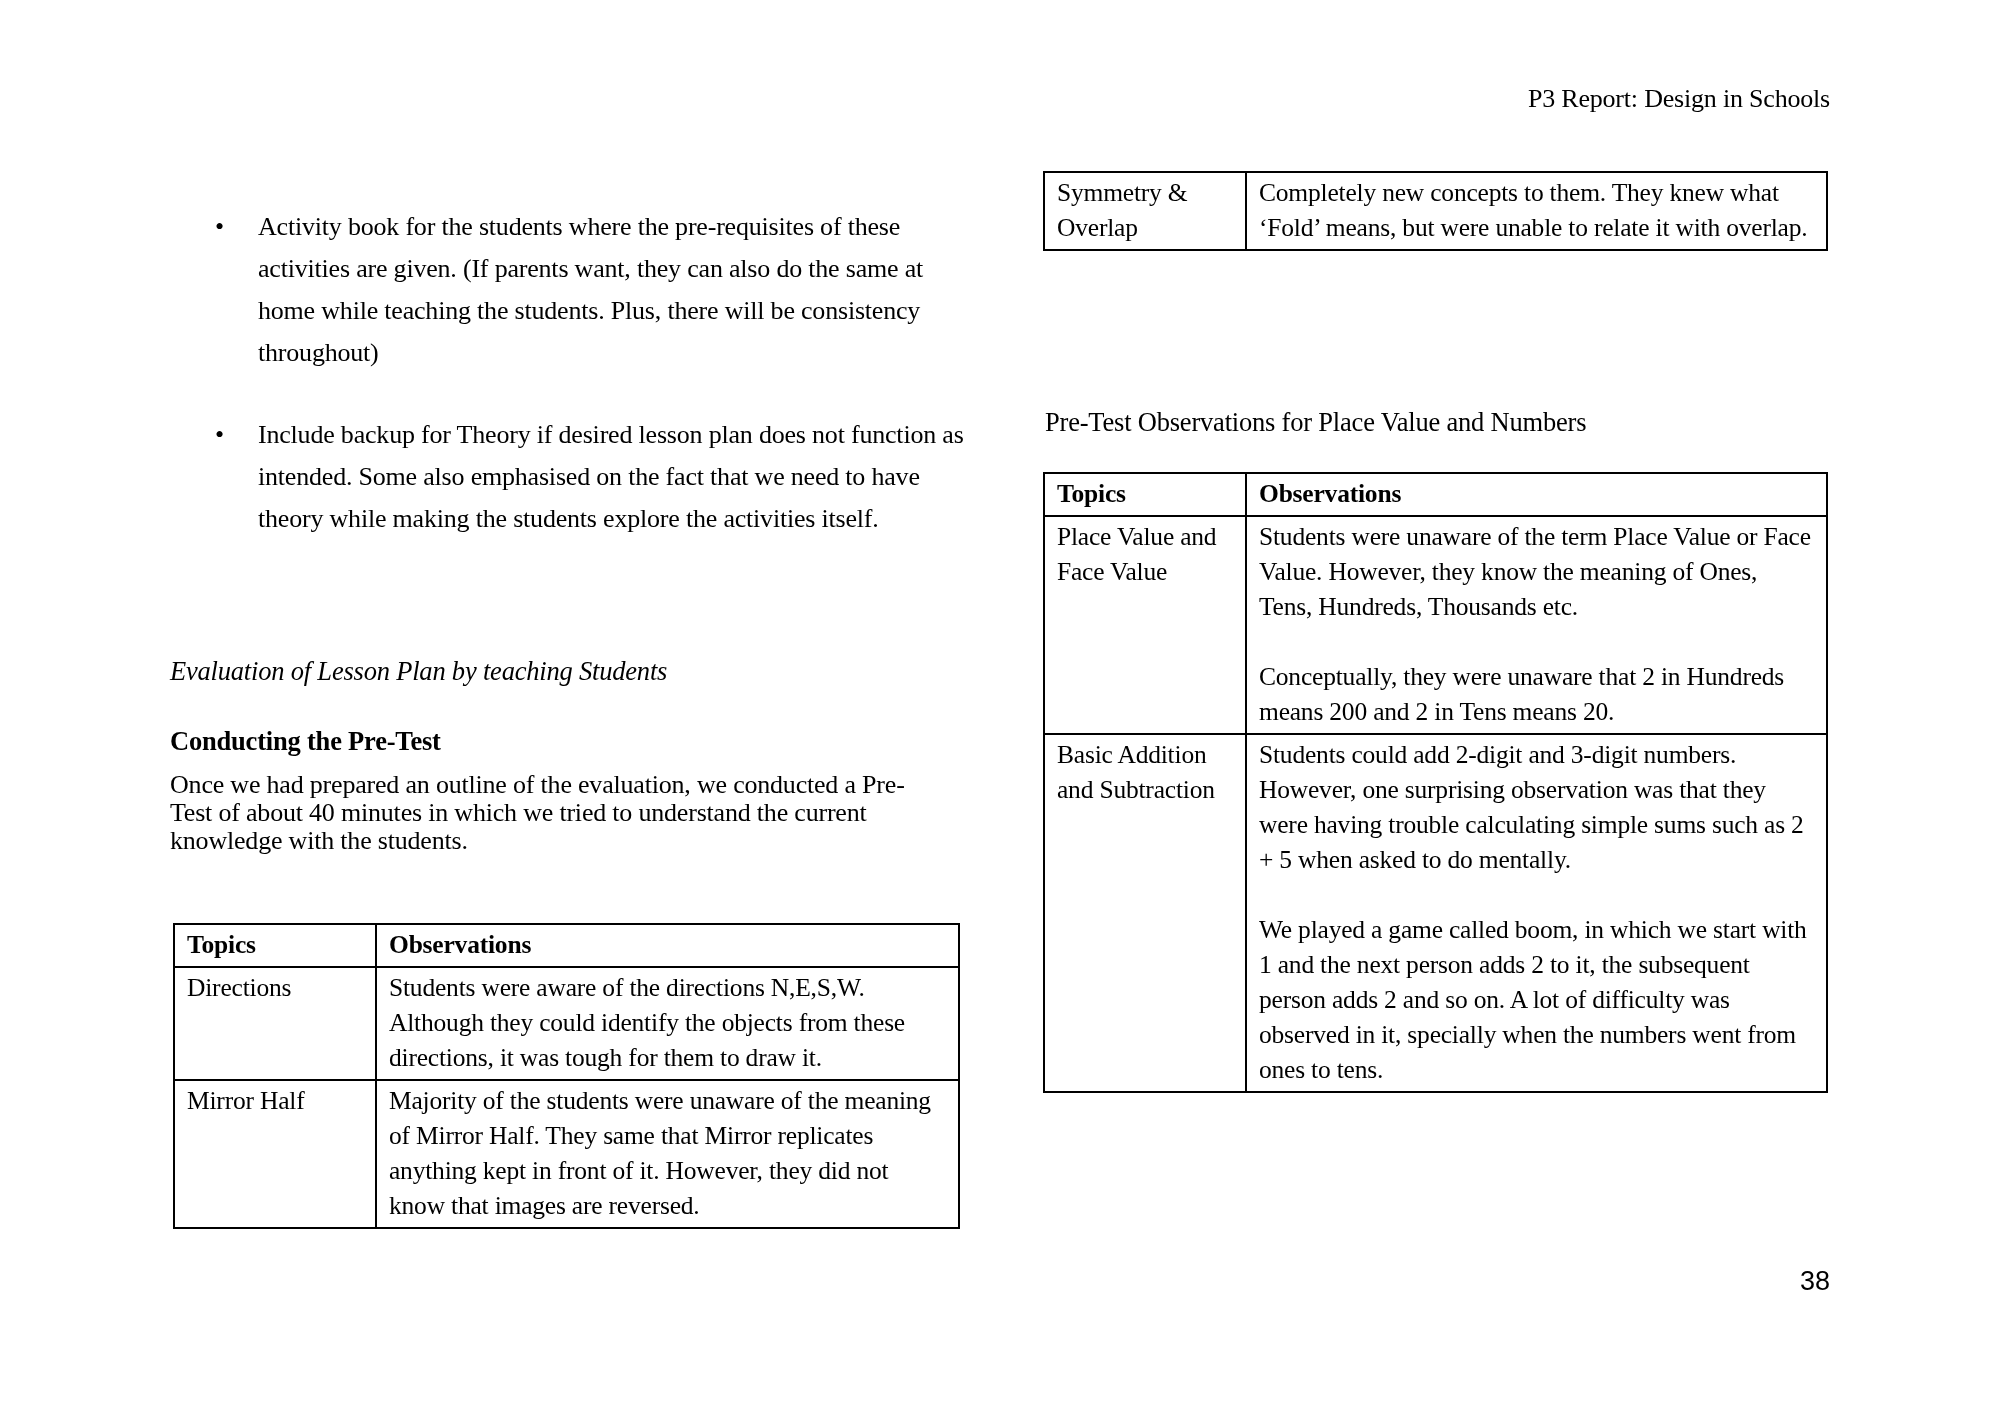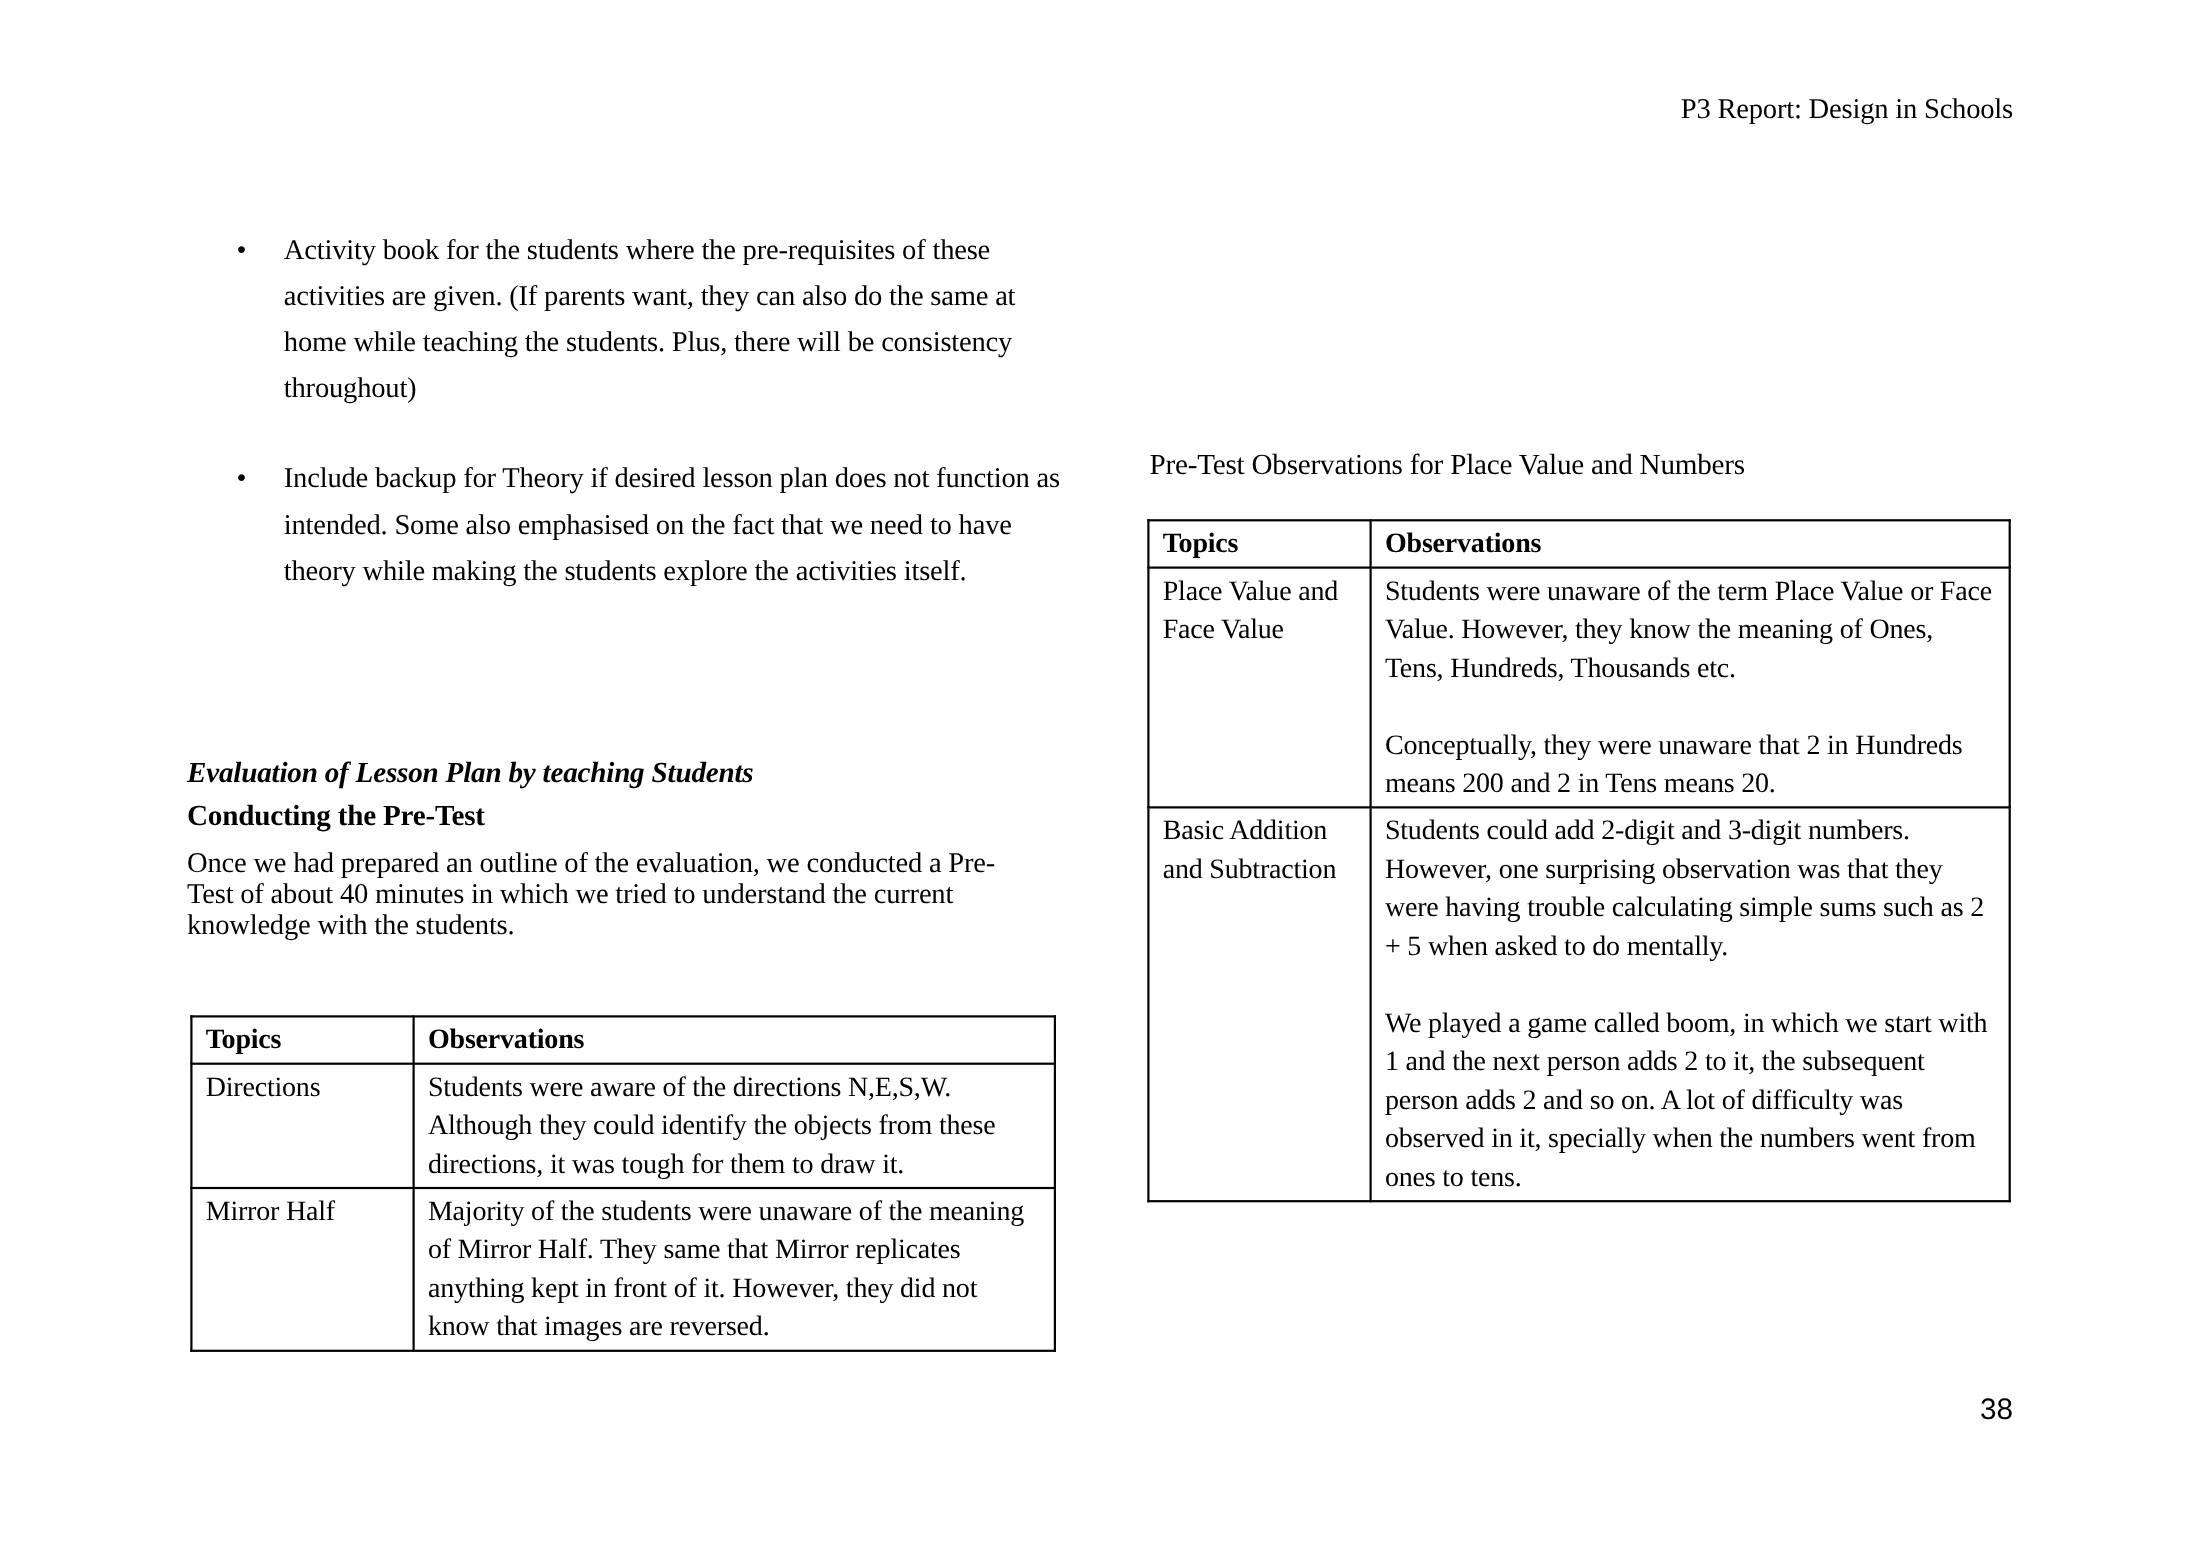--- a/index.html
+++ b/index.html
@@ -46,25 +46,24 @@
   }
   .bullet-item .marker { width: 43px; flex: 0 0 43px; }
   .bullet-item .btext  { width: 710px; }
   .b1 { top: 206px; left: 45px; }
   .b2 { top: 414px; left: 45px; }
 
   .h-italic {
     position: absolute;
     top: 656px; left: 0;
     font-size: 26.5px;
-    font-weight: bold;
+    font-weight: normal;
     font-style: italic;
     letter-spacing: -0.2px;
     white-space: nowrap;
-    margin-top: 31px;
   }
   .h-bold {
     position: absolute;
     top: 726px; left: 0;
     font-size: 26.5px;
     font-weight: bold;
     letter-spacing: -0.2px;
     white-space: nowrap;
   }
   .para {
@@ -157,20 +156,24 @@
   </div>
 
   <div class="col-right">
 
     <table class="obs-table t-right-top">
       <colgroup>
           <col class="c1">
           <col class="c2">
         </colgroup>
       <tbody>
+          <tr>
+        <td>Symmetry &amp; Overlap</td>
+        <td>Completely new concepts to them. They knew what ‘Fold’ means, but were unable to relate it with overlap.</td>
+      </tr>
     </tbody>
       </table>
 
     <div class="h-plain">Pre-Test Observations for Place Value and Numbers</div>
 
     <table class="obs-table t-right-main">
       <colgroup>
           <col class="c1">
           <col class="c2">
         </colgroup>

